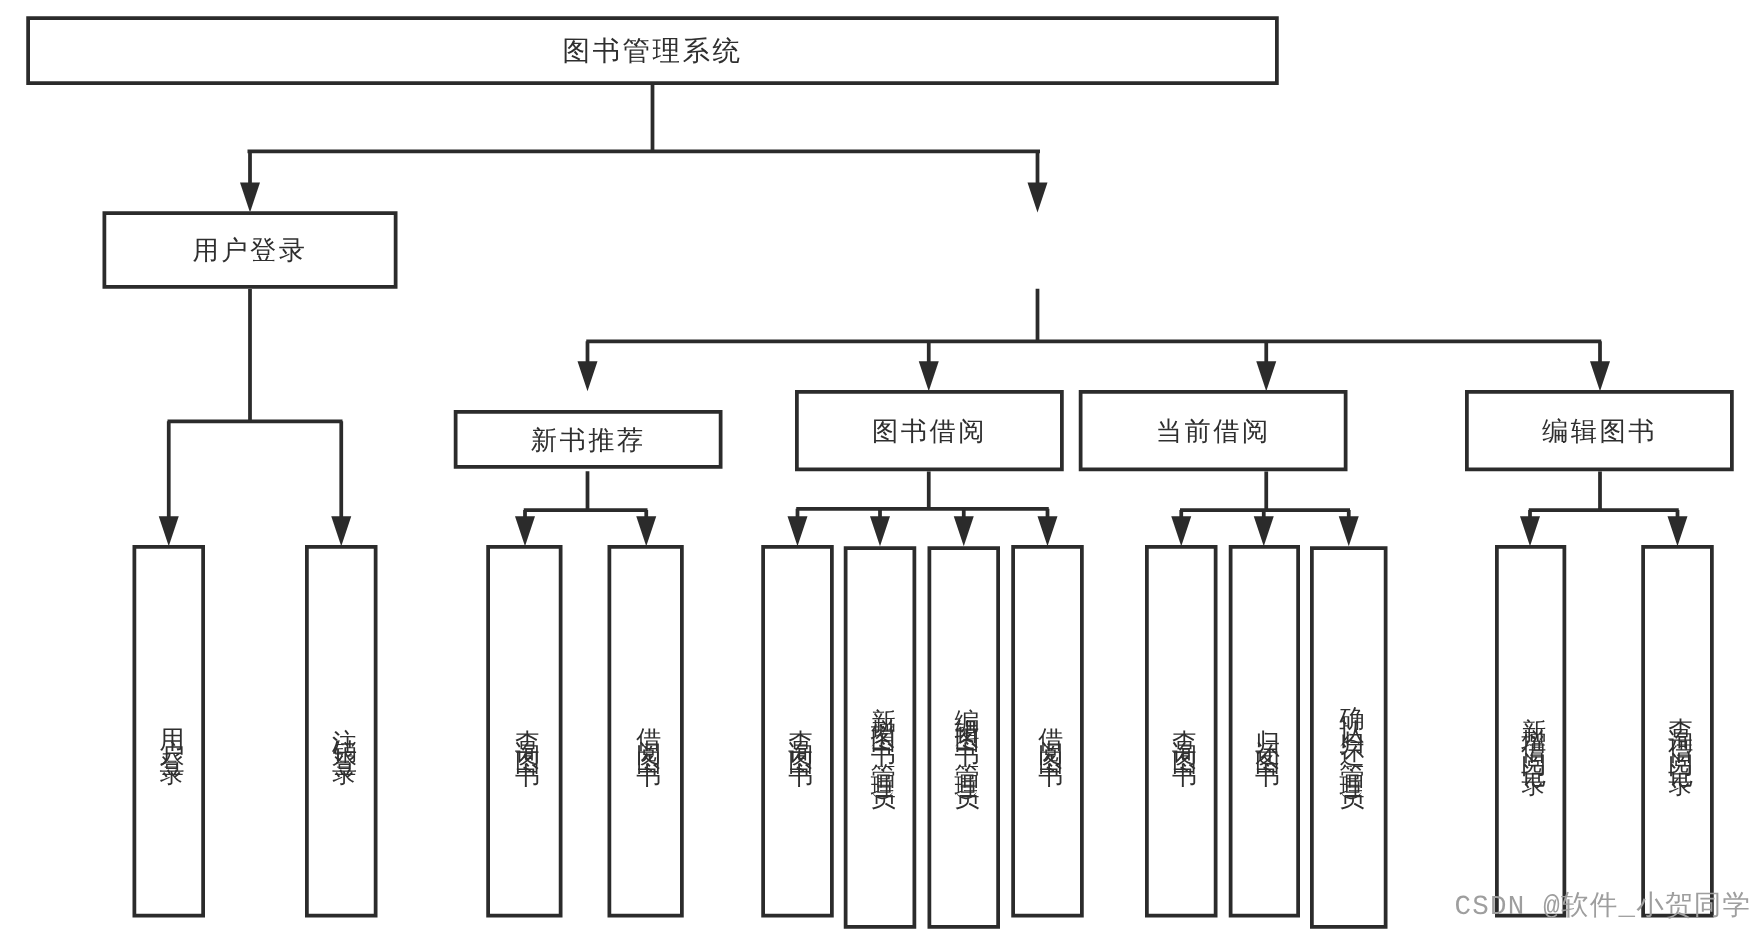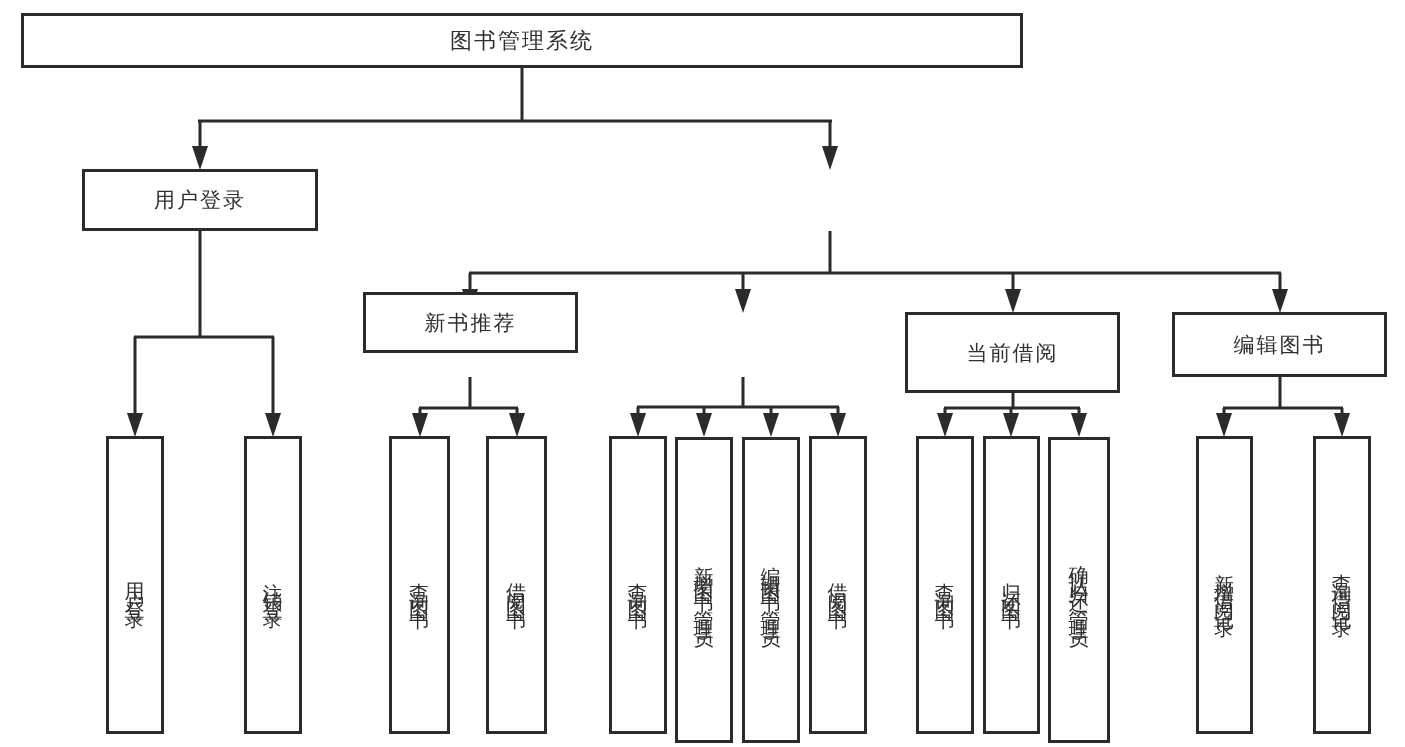--- a/index.html
+++ b/index.html
@@ -7,21 +7,21 @@
     --text: #2f2f2f;
     --bg: #ffffff;
     --watermark: #9e9e9e;
   }
   html, body { margin: 0; padding: 0; background: var(--bg); }
   #canvas {
     position: relative;
     width: 1405px;
     height: 747px;
     background: var(--bg);
-    font-family: Liberation Sans, sans-serif;
+    font-family: Liberation Mono, monospace;
     color: var(--text);
     overflow: hidden;
   }
   svg.connector {
     position: absolute;
     left: 0; top: 0;
     width: 1405px; height: 747px;
   }
   svg.connector path {
     stroke: var(--line);
@@ -104,36 +104,38 @@
 
     <path d="M1280 377 V408 M1223 408 H1343 M1224 408 V420 M1342 408 V420"></path>
     <polygon points="1216,413 1232,413 1224,437"></polygon>
     <polygon points="1334,413 1350,413 1342,437"></polygon>
   </svg>
 
   <div class="hbox root" style="left:21px; top:13px; width:1002px; height:55px">图书管理系统</div>
 
   <div class="hbox" style="left:82px; top:169px; width:236px; height:62px">用户登录</div>
 
-  <div class="hbox" style="left:363px; top:292px; width:215px; height:61px">新书推荐</div>
-  <div class="hbox" style="left:905px; top:312px; width:215px; height:81px">当前借阅</div>
+  <div class="hbox" style="left:363px; top:328px; width:215px; height:47px">新书推荐</div>
+  <div class="hbox" style="left:636px; top:312px; width:215px; height:65px">图书借阅</div>
+  <div class="hbox" style="left:863px; top:312px; width:215px; height:65px">当前借阅</div>
   <div class="hbox" style="left:1172px; top:312px; width:215px; height:65px">编辑图书</div>
 
   <div class="vbox" style="left:106px; top:436px; width:58px; height:298px">用户登录</div>
   <div class="vbox" style="left:244px; top:436px; width:58px; height:298px">注销登录</div>
 
   <div class="vbox" style="left:389px; top:436px; width:61px; height:298px">查询图书</div>
   <div class="vbox" style="left:486px; top:436px; width:61px; height:298px">借阅图书</div>
 
   <div class="vbox" style="left:609px; top:436px; width:58px; height:298px">查询图书</div>
   <div class="vbox" style="left:675px; top:437px; width:58px; height:306px">新增图书（管理员）</div>
   <div class="vbox" style="left:742px; top:437px; width:58px; height:306px">编辑图书（管理员）</div>
   <div class="vbox" style="left:809px; top:436px; width:58px; height:298px">借阅图书</div>
 
   <div class="vbox" style="left:916px; top:436px; width:58px; height:298px">查询图书</div>
   <div class="vbox" style="left:983px; top:436px; width:57px; height:298px">归还图书</div>
   <div class="vbox" style="left:1048px; top:437px; width:62px; height:306px">确认归还（管理员）</div>
 
   <div class="vbox" style="left:1196px; top:436px; width:57px; height:298px">新增借阅记录</div>
   <div class="vbox" style="left:1313px; top:436px; width:58px; height:298px">查询借阅记录</div>
 
+  <div class="watermark">CSDN @软件_小贺同学</div>
 
 </div>
 
 </body></html>

